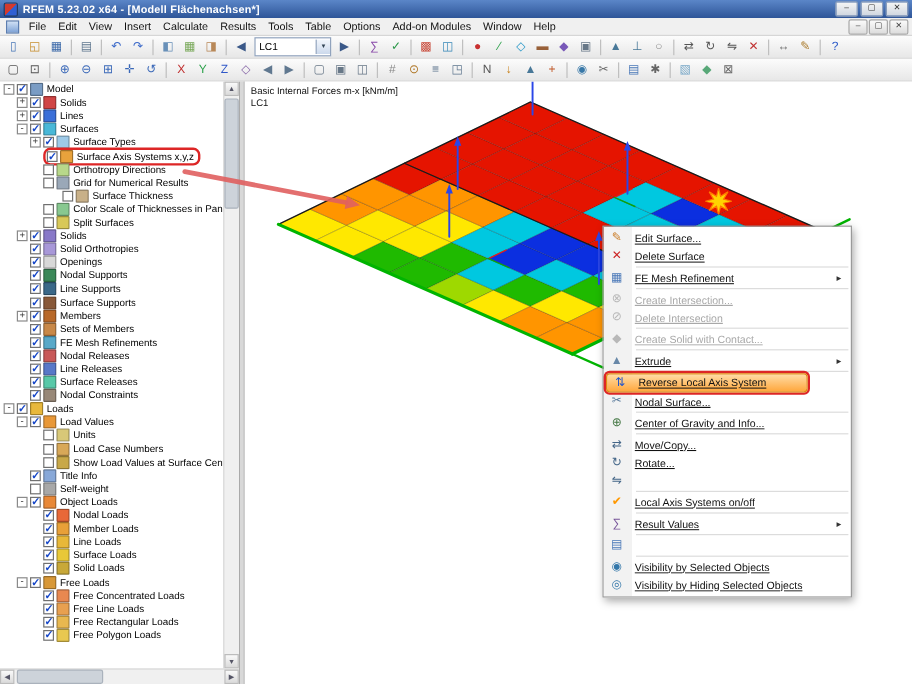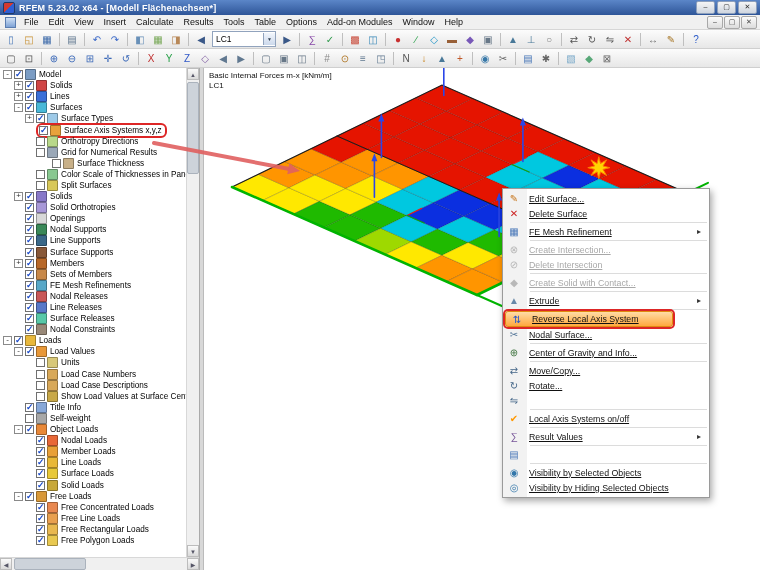--- a/index.html
+++ b/index.html
@@ -444,28 +444,20 @@
                 <span class="tree-ic" style="background: rgb(216, 200, 120);"></span>
                 <span class="tree-lb">Units</span>
               </span>
             </div>
             <div class="tree-row" style="padding-left: 25px;">
               <span class="tree-exp empty"></span>
               <span class="row-content">
                 <span class="tree-cb"></span>
                 <span class="tree-ic" style="background: rgb(216, 168, 88);"></span>
                 <span class="tree-lb">Load Case Numbers</span>
-              </span>
-            </div>
-            <div class="tree-row" style="padding-left: 25px;">
-              <span class="tree-exp empty"></span>
-              <span class="row-content">
-                <span class="tree-cb"></span>
-                <span class="tree-ic" style="background: rgb(216, 168, 88);"></span>
-                <span class="tree-lb">Load Case Descriptions</span>
               </span>
             </div>
             <div class="tree-row" style="padding-left: 25px;">
               <span class="tree-exp empty"></span>
               <span class="row-content">
                 <span class="tree-cb"></span>
                 <span class="tree-ic" style="background: rgb(200, 168, 72);"></span>
                 <span class="tree-lb">Show Load Values at Surface Center</span>
               </span>
             </div>

